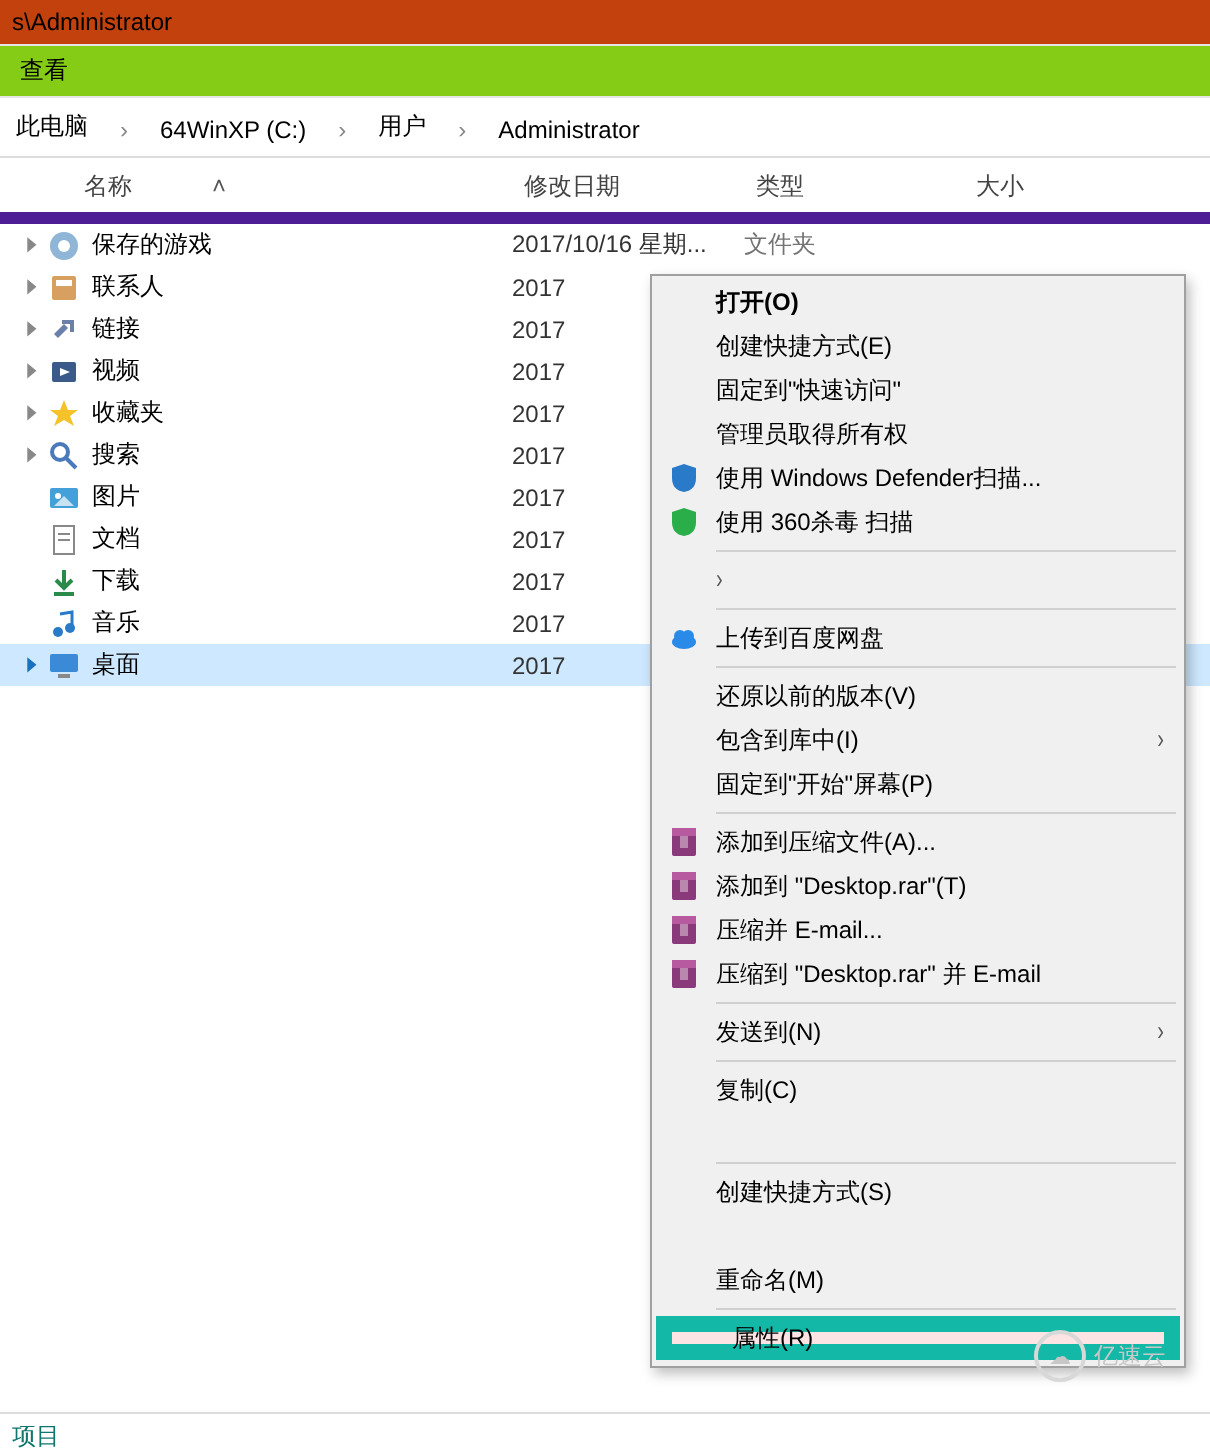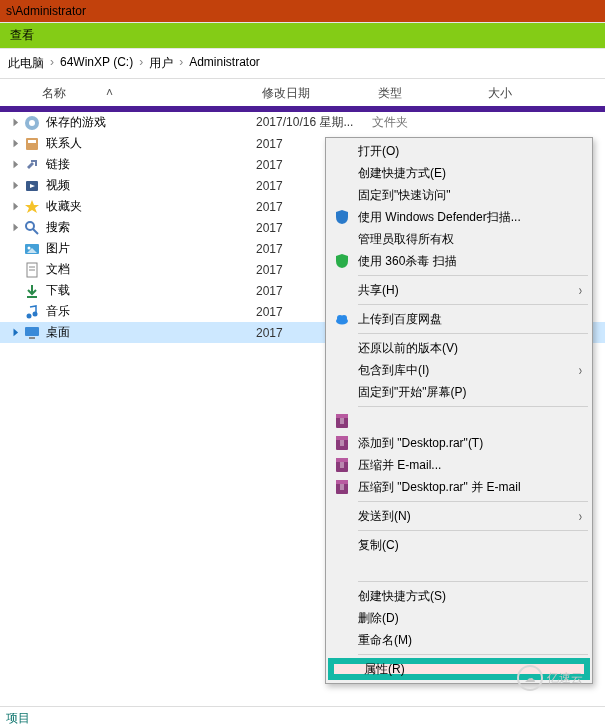--- a/index.html
+++ b/index.html
@@ -1,40 +1,40 @@
 <!DOCTYPE html>
 <html><head>
   <meta charset="utf-8">
   <style>
     *{box-sizing:border-box;margin:0;padding:0;font-family:"Microsoft YaHei","Segoe UI",sans-serif;font-size:12px}
     body{width:605px;height:728px;background:#fff;position:relative;overflow:hidden}
     .titlebar{padding:4px 6px;background:#c2410c;border-bottom:1px solid #e5e5e5}
     .menubar{padding:4px 10px;background:#84cc16;border-bottom:1px solid #e5e5e5}
-    .crumbs{display:flex;align-items:flex-start;gap:6px;padding:6px 8px;border-bottom:1px solid #ddd;font-size:12.5px}
+    .crumbs{display:flex;align-items:flex-end;gap:16px;padding:6px 8px;border-bottom:1px solid #ddd;font-size:12.5px}
     .crumbs .sep{color:#888}
     .headers{display:flex;padding:4px 0 2px 38px;border-bottom:6px solid #4c1d95;color:#444;user-select:none}
     .headers>div{padding:2px 4px}
     .hname{width:220px}.hdate{width:116px}.htype{width:110px}.hsize{width:60px}
     .sortarr{display:inline-block;margin-left:40px;color:#555}
     .filelist{position:relative}
     .row{display:flex;align-items:center;height:21px;padding-left:12px}
     .marker{width:8px;height:14px;margin-right:4px;color:#888;font-size:10px;transform:scaleX(0.6)}
     .icon{width:16px;height:16px;margin-right:6px;display:flex;align-items:center;justify-content:center}
     .nm{width:210px;white-space:nowrap;overflow:hidden}
     .dt{width:116px;color:#333}
     .tp{width:110px;color:#737373}
     .row.sel{background:#cde8ff}
     .row.sel .marker{color:#1a6fbf}
     .ctx{position:absolute;left:325px;top:137px;width:268px;background:#f0f0f0;border:1px solid #a0a0a0;box-shadow:2px 3px 6px rgba(0,0,0,.25);padding:2px}
     .mi{display:flex;align-items:center;height:22px;padding:1px 8px 1px 3px}
     .ic{width:22px;height:18px;display:flex;align-items:center;justify-content:center;margin-right:5px}
     .txt{flex:1}
     .sub{color:#555;font-size:10px;transform:scaleY(1.4)}
     .sep-l{height:1px;background:#d0d0d0;margin:3px 2px 3px 30px}
-    .hi{border:6px solid #14b8a6;background:#fce4e4;margin:1px 0}
+    .hi{border:8px solid #14b8a6;background:#fce4e4;margin:1px 0}
     .status{position:absolute;bottom:0;left:0;right:0;height:22px;border-top:1px solid #ddd;padding:3px 6px;color:#0f766e}
     .watermark{position:absolute;right:8px;bottom:32px;width:80px;height:36px;color:#c7c7c7;display:flex;align-items:center;gap:4px;font-size:13px}
     .wmcirc{width:26px;height:26px;border:2px solid #d8d8d8;border-radius:50%;display:flex;align-items:center;justify-content:center;font-size:11px}
     svg{display:block}
   </style>
 </head>
 <body>
 
 <div class="titlebar">s\Administrator</div>
 <div class="menubar">
@@ -179,54 +179,53 @@
         </svg>
       </span>
       <span class="nm">桌面</span>
       <span class="dt">2017</span>
     </div>
 </div>
 
 <div class="ctx">
   <div class="mi">
       <span class="ic"></span>
-      <span class="txt" style="font-weight:normal">打开(O)</span>
+      <span class="txt" style="font-weight:bold">打开(O)</span>
     </div>
   <div class="mi">
       <span class="ic"></span>
       <span class="txt">创建快捷方式(E)</span>
     </div>
   <div class="mi">
       <span class="ic"></span>
       <span class="txt">固定到"快速访问"</span>
     </div>
   <div class="mi">
+      <span class="ic"></span>
+      <span class="txt">管理员取得所有权</span>
+    </div>
+  <div class="mi">
       <span class="ic">
         <svg width="16" height="16">
           <path d="M8 1 L14 3 L14 8 Q14 14 8 15 Q2 14 2 8 L2 3 Z" fill="#2a7aca"></path>
         </svg>
       </span>
       <span class="txt">使用 Windows Defender扫描...</span>
     </div>
   <div class="mi">
-      <span class="ic"></span>
-      <span class="txt">管理员取得所有权</span>
-    </div>
-  <div class="mi">
       <span class="ic">
         <svg width="16" height="16">
           <path d="M8 1 L14 3 L14 8 Q14 14 8 15 Q2 14 2 8 L2 3 Z" fill="#2aae4a"></path>
         </svg>
       </span>
       <span class="txt">使用 360杀毒 扫描</span>
     </div>
   <div class="sep-l"></div>
   <div class="mi">
       <span class="ic"></span>
-      <span class="txt">共享(H)</span>
       <span class="sub">›</span>
     </div>
   <div class="sep-l"></div>
   <div class="mi">
       <span class="ic">
         <svg width="16" height="16">
           <ellipse cx="8" cy="10" rx="6" ry="3.5" fill="#2a8ae8"></ellipse>
           <circle cx="6" cy="7" r="3" fill="#2a8ae8"></circle>
           <circle cx="10" cy="7" r="3" fill="#2a8ae8"></circle>
         </svg>
@@ -249,20 +248,21 @@
     </div>
   <div class="sep-l"></div>
   <div class="mi">
       <span class="ic">
         <svg width="14" height="16">
           <rect x="1" y="1" width="12" height="14" fill="#8a3a7a" rx="1"></rect>
           <rect x="1" y="1" width="12" height="4" fill="#b85aa0"></rect>
           <rect x="5" y="5" width="4" height="6" fill="#fff" opacity="0.4"></rect>
         </svg>
       </span>
+      <span class="txt">添加到压缩文件(A)...</span>
     </div>
   <div class="mi">
       <span class="ic">
         <svg width="14" height="16">
           <rect x="1" y="1" width="12" height="14" fill="#8a3a7a" rx="1"></rect>
           <rect x="1" y="1" width="12" height="4" fill="#b85aa0"></rect>
           <rect x="5" y="5" width="4" height="6" fill="#fff" opacity="0.4"></rect>
         </svg>
       </span>
       <span class="txt">添加到 "Desktop.rar"(T)</span>
@@ -301,21 +301,20 @@
   <div class="mi">
       <span class="ic"></span>
     </div>
   <div class="sep-l"></div>
   <div class="mi">
       <span class="ic"></span>
       <span class="txt">创建快捷方式(S)</span>
     </div>
   <div class="mi">
       <span class="ic"></span>
-      <span class="txt">删除(D)</span>
     </div>
   <div class="mi">
       <span class="ic"></span>
       <span class="txt">重命名(M)</span>
     </div>
   <div class="sep-l"></div>
   <div class="mi hi">
       <span class="ic"></span>
       <span class="txt">属性(R)</span>
     </div>

